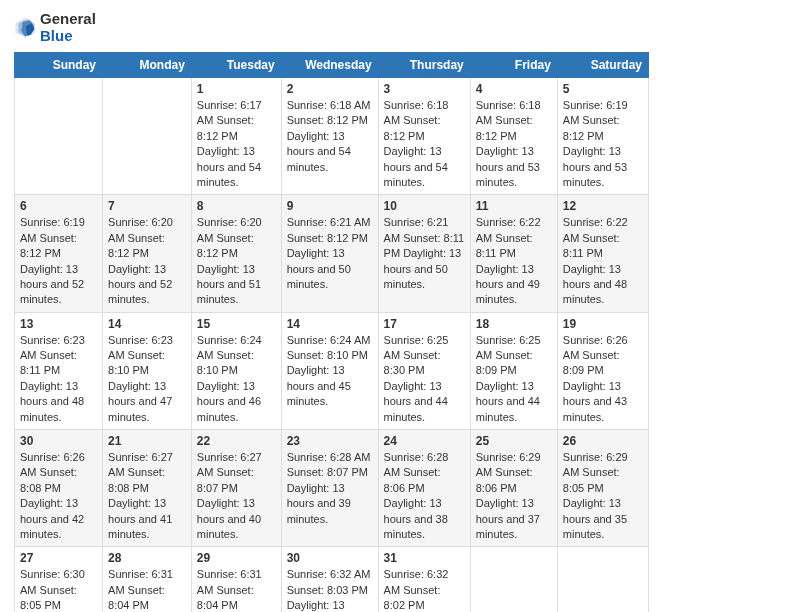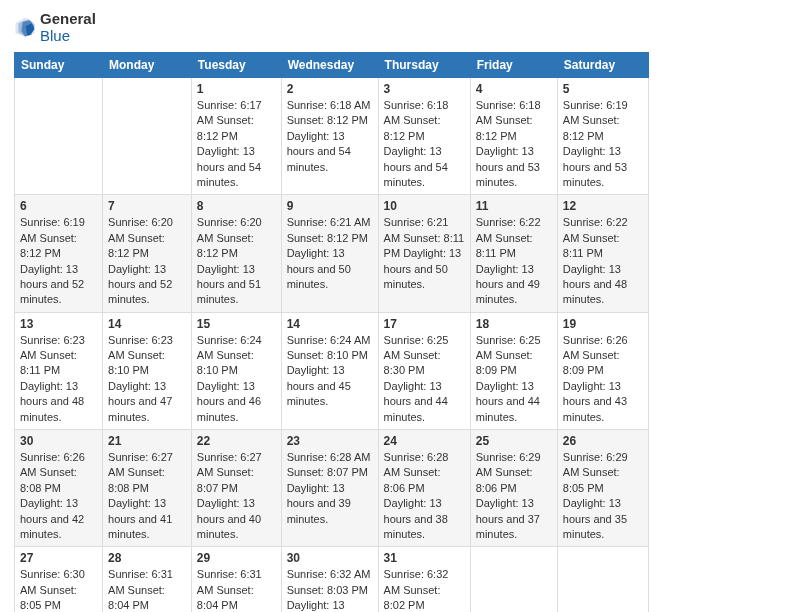--- a/index.html
+++ b/index.html
@@ -28,21 +28,21 @@
       align-items: center;
       gap: 4px;
     }
     .logo-text-general {
       font-size: 15px;
       font-weight: bold;
       color: #333;
     }
     .logo-text-blue {
       font-size: 15px;
-      font-weight: normal;
+      font-weight: bold;
       color: #1a5fa8;
     }
     .logo-icon {
       width: 22px;
       height: 22px;
     }
     .title-block {
       text-align: right;
     }
     .main-title {
@@ -56,21 +56,21 @@
       color: #555;
     }
     .calendar {
       width: 100%;
       border-collapse: collapse;
       border: 1px solid #ccc;
     }
     .calendar th {
       background-color: #2e75b6;
       color: #fff;
-      text-align: left;
+      text-align: right;
       padding: 5px 6px;
       font-size: 12px;
       font-weight: bold;
       border: 1px solid #2e75b6;
       margin-top: 32px;
     }
     .calendar td {
       vertical-align: top;
       border: 1px solid #ddd;
       padding: 4px 5px;

